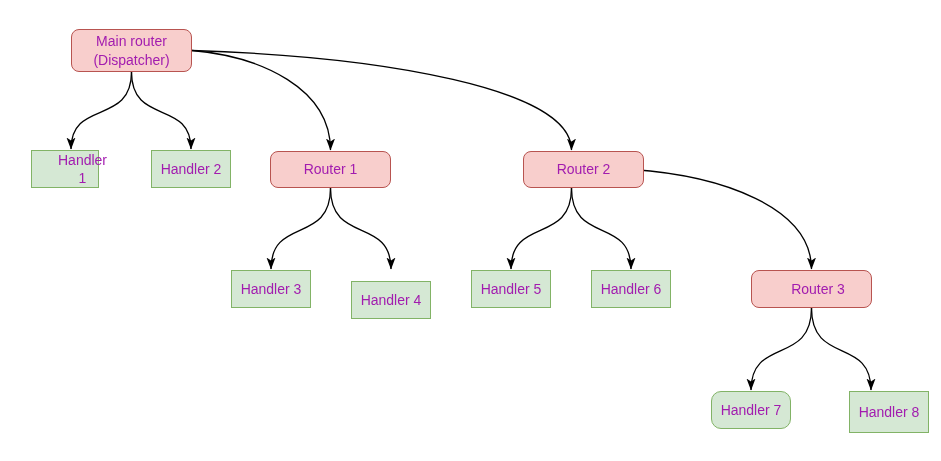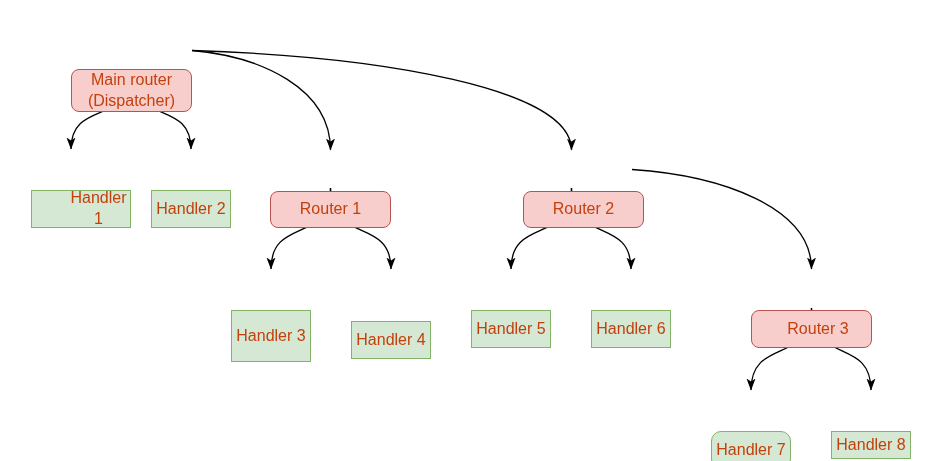--- a/index.html
+++ b/index.html
@@ -13,24 +13,23 @@
   }
   #edges { position: absolute; left: 0; top: 0; width: 941px; height: 461px; }
   .edge { fill: none; stroke: var(--edge-color, #000); stroke-width: 1.3px; }
   .node {
     position: absolute;
     display: flex;
     align-items: center;
     justify-content: center;
     box-sizing: border-box;
     text-align: center;
-    font-size: 16px;
-    color: #c2410c;
+    font-size: 14px;
+    color: #a21caf;
     line-height: 1.3;
-    margin-top: 40px;
   }
   .node .label { white-space: pre-line; }
   .node.router {
     background: var(--router-fill, #f8cecc);
     border: 1.3px solid var(--router-border, #b85450);
     border-radius: 8px;
   }
   .node.handler {
     background: var(--handler-fill, #d5e8d4);
     border: 1.3px solid var(--handler-border, #82b366);
@@ -56,46 +55,46 @@
       <path d="M 571.5 188 C 571.5 244.7, 631 216.35, 631 269" class="edge" marker-end="url(#arrow)"></path>
       <path d="M 632 169.5 C 721.75 175.47, 811.5 207.31, 811.5 269" class="edge" marker-end="url(#arrow)"></path>
       <path d="M 811.5 308 C 811.5 365.4, 751 336.7, 751 390" class="edge" marker-end="url(#arrow)"></path>
       <path d="M 811.5 308 C 811.5 365.4, 871 336.7, 871 390" class="edge" marker-end="url(#arrow)"></path>
     </svg>
 
   <div class="node router" style="left: 71px; top: 29px; width: 121px; height: 43px;">
       <span class="label">Main router
 (Dispatcher)</span>
     </div>
-  <div class="node handler" style="left: 31px; top: 150px; width: 100px; height: 38px; padding-left: 35px;">
+  <div class="node handler" style="left: 31px; top: 150px; width: 68px; height: 38px; padding-left: 35px;">
       <span class="label">Handler 1</span>
     </div>
   <div class="node handler" style="left: 151px; top: 150px; width: 80px; height: 38px;">
       <span class="label">Handler 2</span>
     </div>
   <div class="node router" style="left: 270px; top: 151px; width: 121px; height: 37px;">
       <span class="label">Router 1</span>
     </div>
   <div class="node router" style="left: 523px; top: 151px; width: 121px; height: 37px;">
       <span class="label">Router 2</span>
     </div>
-  <div class="node handler" style="left: 231px; top: 270px; width: 80px; height: 52px; justify-content: center;">
+  <div class="node handler" style="left: 231px; top: 270px; width: 80px; height: 38px; justify-content: center;">
       <span class="label">Handler 3</span>
     </div>
   <div class="node handler" style="left: 351px; top: 281px; width: 80px; height: 38px; justify-content: center;">
       <span class="label">Handler 4</span>
     </div>
   <div class="node handler" style="left: 471px; top: 270px; width: 80px; height: 38px;">
       <span class="label">Handler 5</span>
     </div>
   <div class="node handler" style="left: 591px; top: 270px; width: 80px; height: 38px;">
       <span class="label">Handler 6</span>
     </div>
   <div class="node router" style="left: 751px; top: 270px; width: 121px; height: 38px; padding-left: 13px;">
       <span class="label">Router 3</span>
     </div>
   <div class="node handler" style="left: 711px; top: 391px; width: 80px; height: 38px; border-radius: 10px;">
       <span class="label">Handler 7</span>
     </div>
-  <div class="node handler" style="left: 831px; top: 391px; width: 80px; height: 28px;">
+  <div class="node handler" style="left: 849px; top: 391px; width: 80px; height: 42px;">
       <span class="label">Handler 8</span>
     </div>
 </div>
 
 </body></html>

